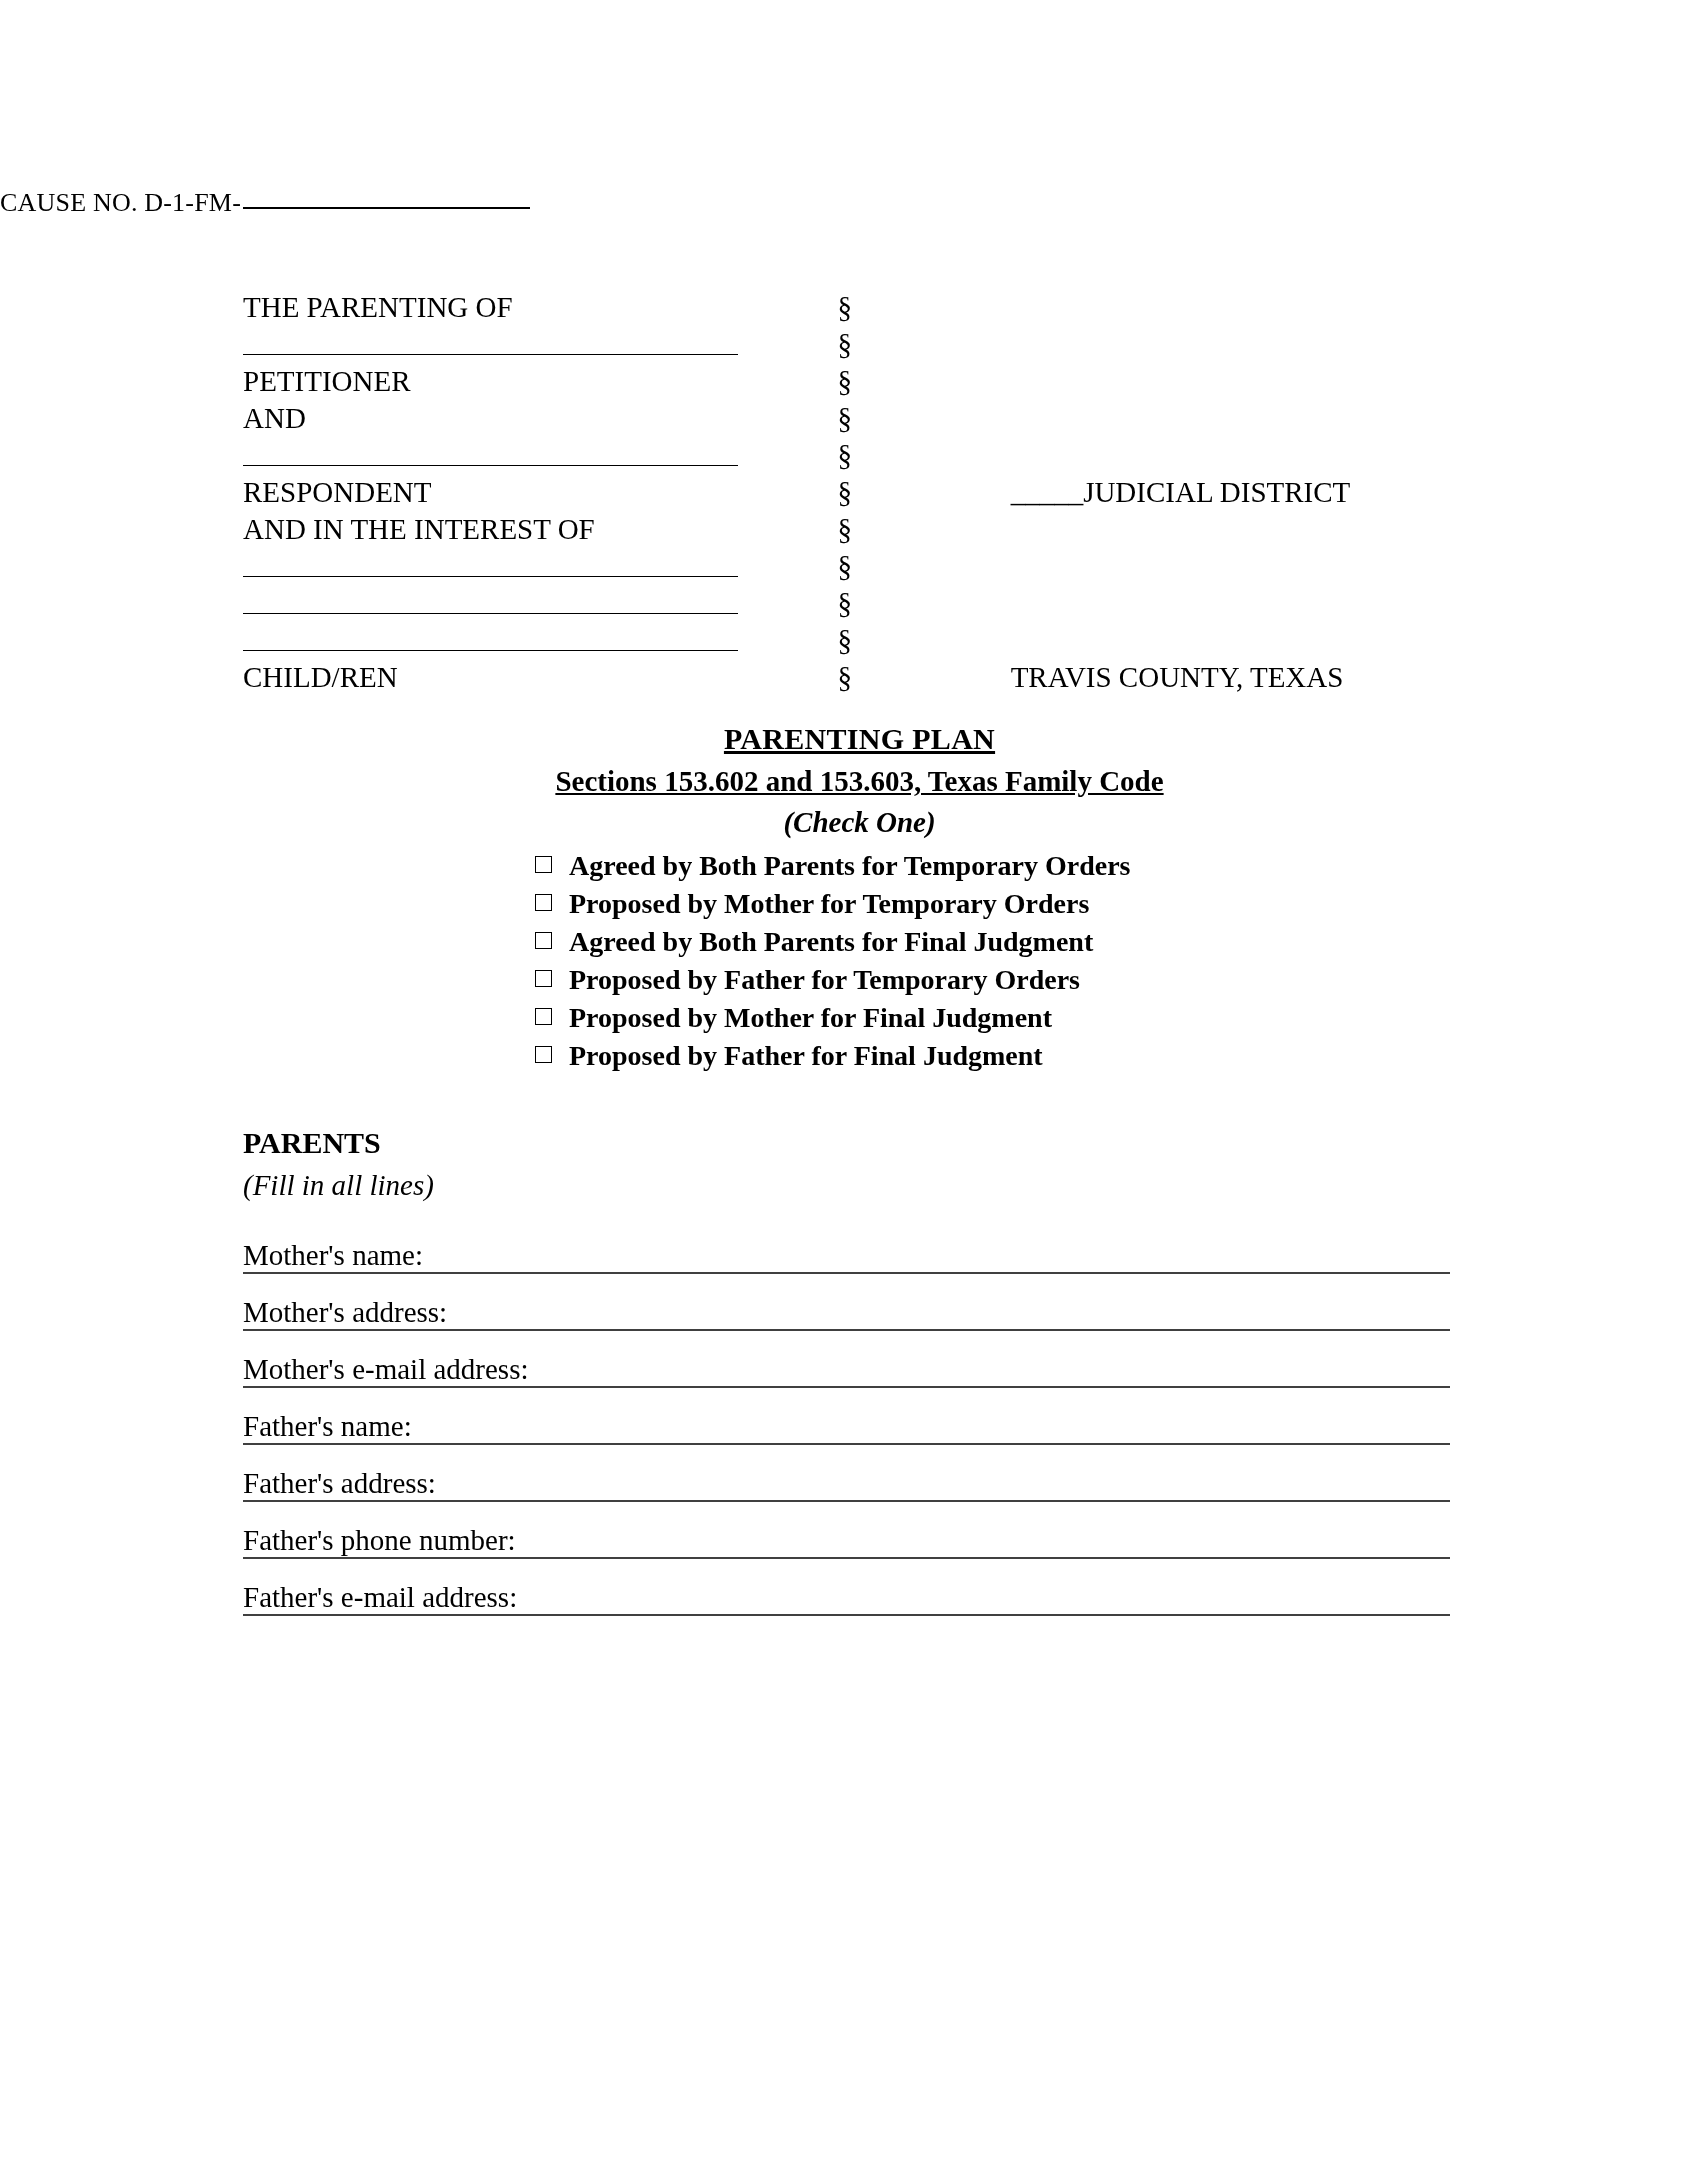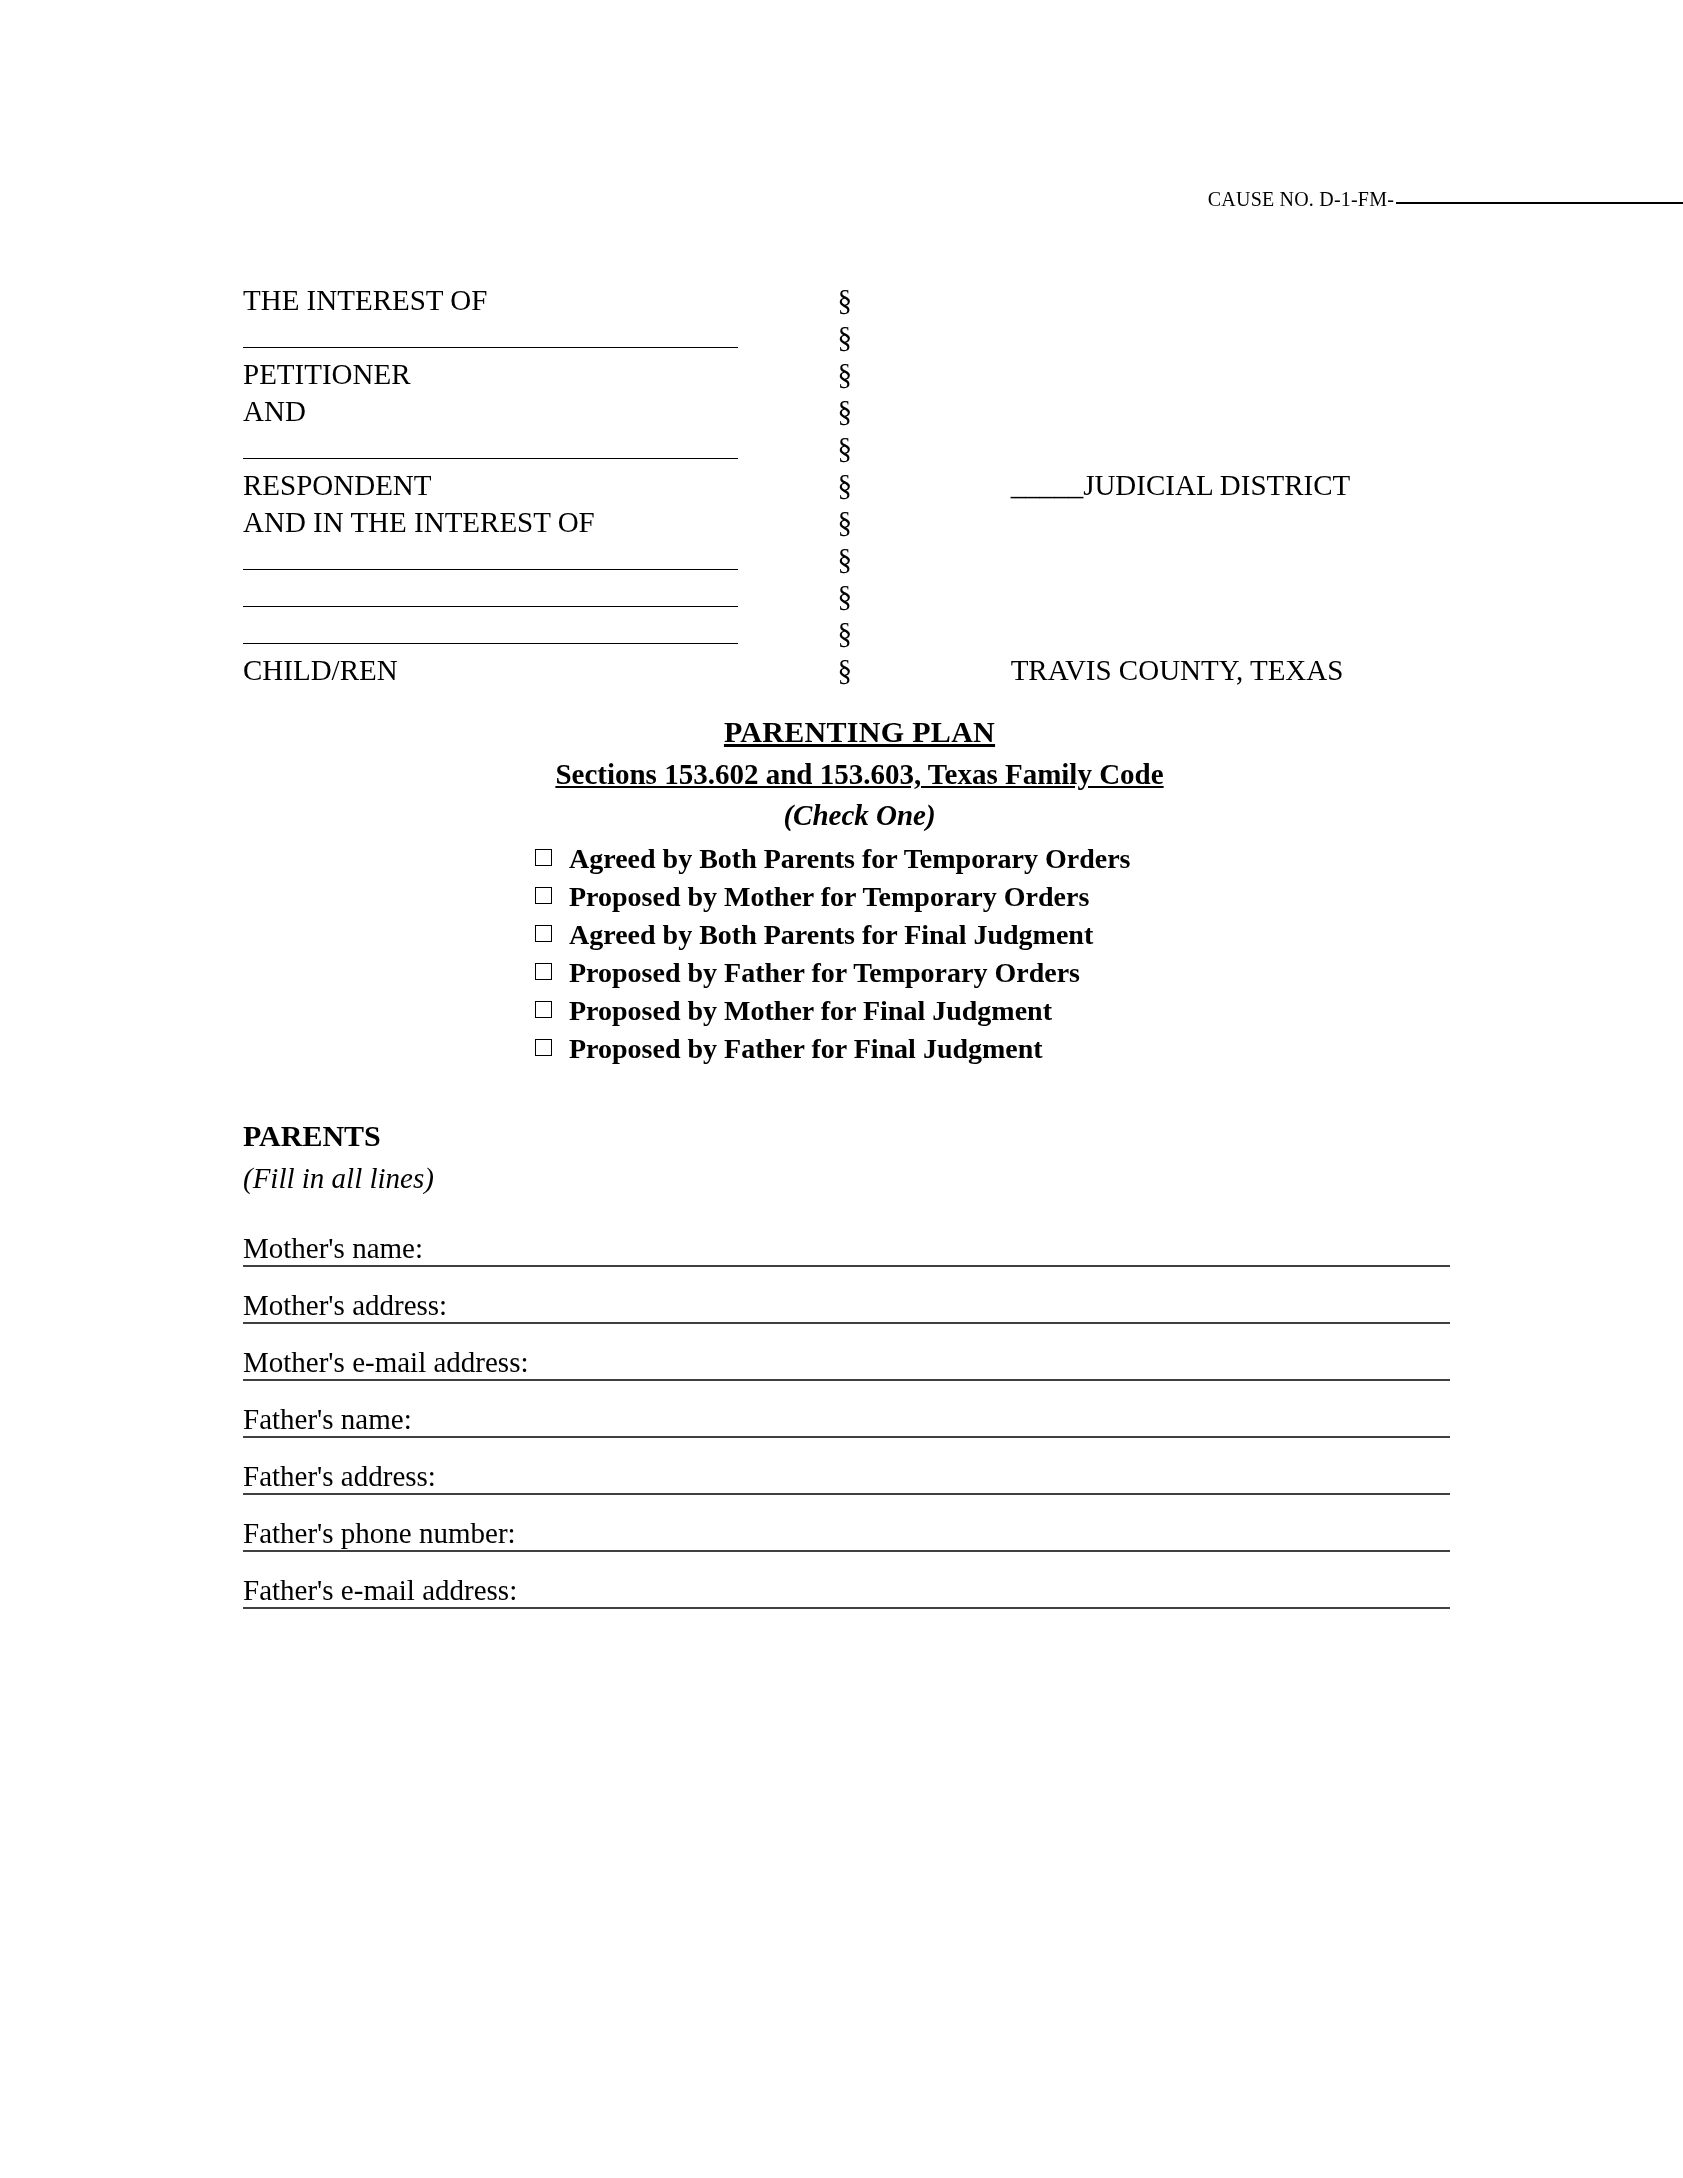--- a/index.html
+++ b/index.html
@@ -17,22 +17,22 @@
   .page {
     position: relative;
     width: 1683px;
     height: 2178px;
     box-sizing: border-box;
     padding: 0;
   }
 
   
   .cause-line {
-    text-align: right;
-    font-size: 20px;
+    text-align: left;
+    font-size: 26px;
     margin-top: 188px;
     letter-spacing: 0.2px;
   }
   .cause-line .blank {
     display: inline-block;
     border-bottom: 2px solid #000;
     width: 287px;
     height: 1px;
     vertical-align: 2px;
     margin-left: 2px;
@@ -151,21 +151,21 @@
 <div class="page">
 
   <div class="cause-line">
     <span>CAUSE NO. D-1-FM-</span><span class="blank"></span>
   </div>
 
   <div class="caption">
     <table class="caption-table">
       <tbody id="caption-body">
           <tr>
-            <td class="col-left">THE INTEREST OF</td>
+            <td class="col-left">THE PARENTING OF</td>
             <td class="col-sec sec">§</td>
             <td class="col-right"></td>
           </tr>
           <tr>
             <td class="col-left">
               <span class="rule"></span>
             </td>
             <td class="col-sec sec">§</td>
             <td class="col-right"></td>
           </tr>

